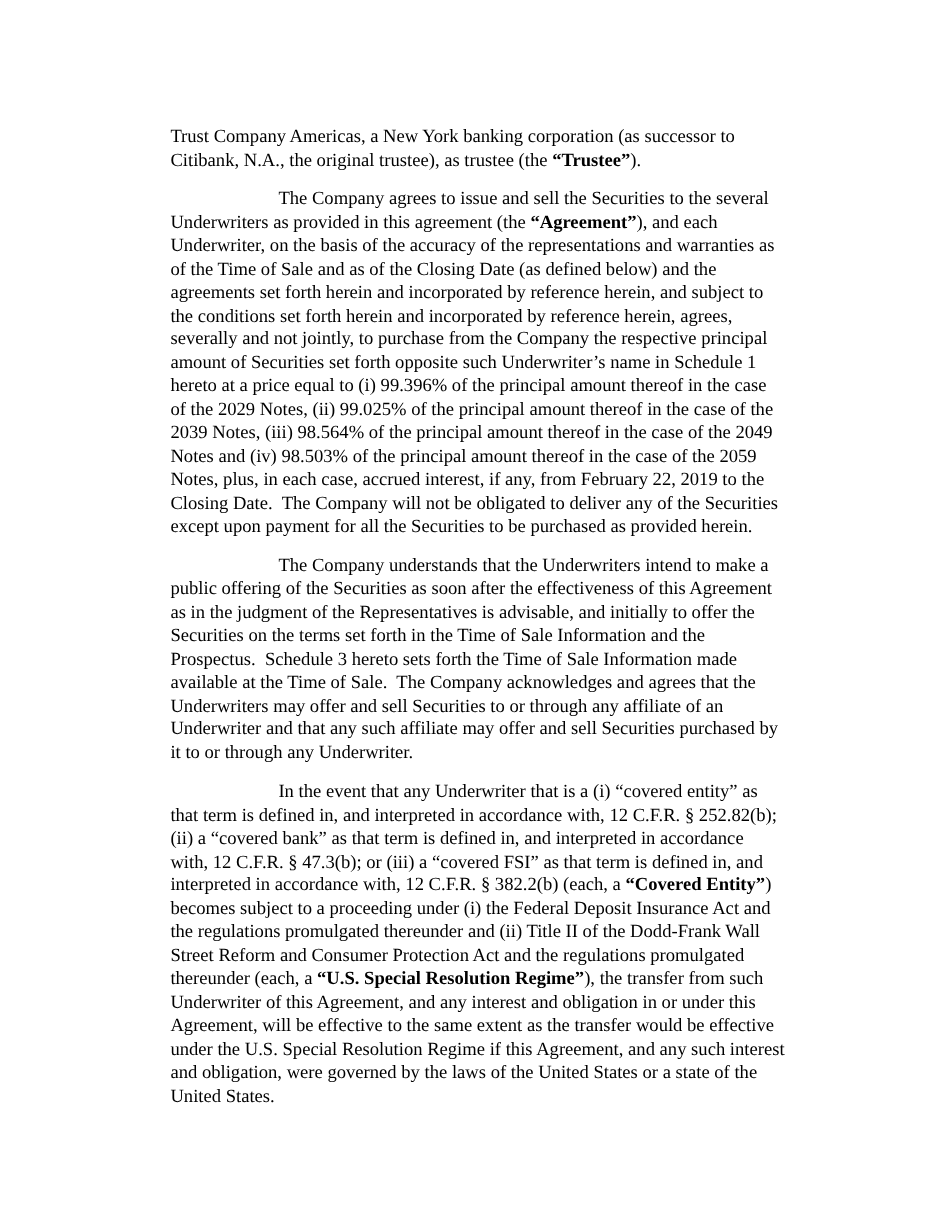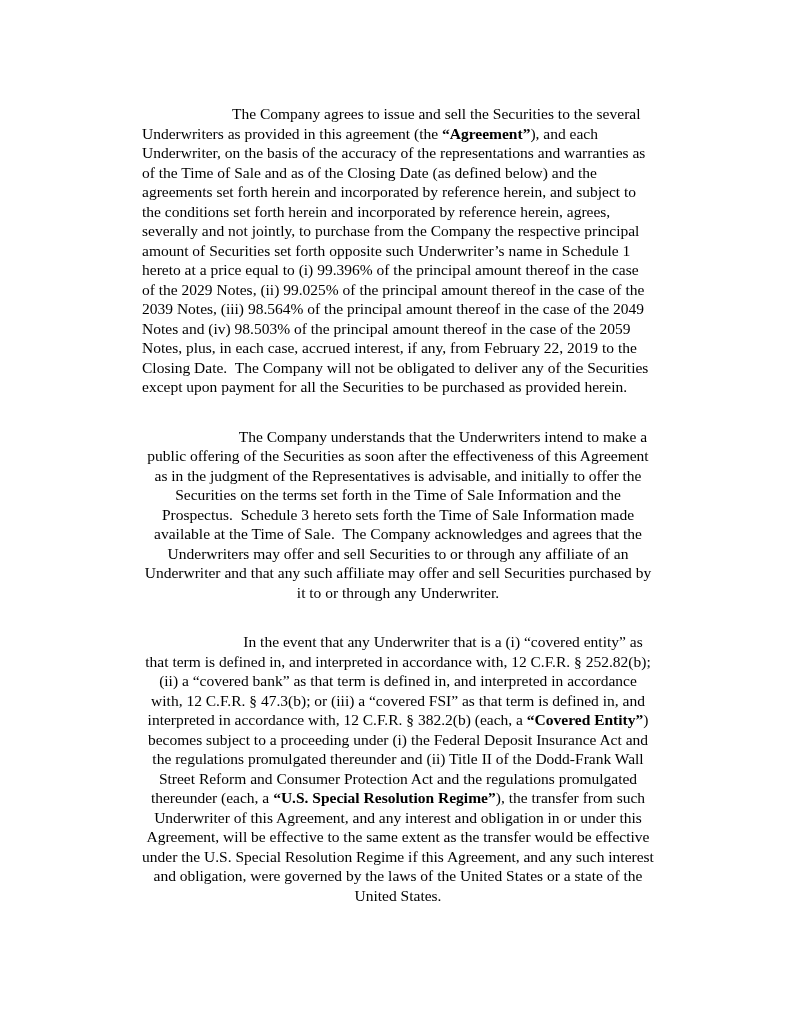--- a/index.html
+++ b/index.html
@@ -23,32 +23,32 @@
     width: 512px;
     font-size: 15.5px;
     line-height: 19.5px;
     text-align: left;
   }
   .para {
     margin: 0;
     white-space: pre-wrap;
   }
   .para + .para {
-    margin-top: 30px;
-    text-align: center;
+    margin-top: 13px;
   }
   .para.indent {
     text-indent: 90px;
   }
   .b {
     font-weight: bold;
   }
 </style>
 </head>
 <body>
 
 <div class="page">
   <div class="doc">
+    <p class="para"><span>Trust Company Americas, a New York banking corporation (as successor to Citibank, N.A., the original trustee), as trustee (the </span><span class="b">“Trustee”</span><span>).</span></p>
     <p class="para indent"><span>The Company agrees to issue and sell the Securities to the several Underwriters as provided in this agreement (the </span><span class="b">“Agreement”</span><span>), and each Underwriter, on the basis of the accuracy of the representations and warranties as of the Time of Sale and as of the Closing Date (as defined below) and the agreements set forth herein and incorporated by reference herein, and subject to the conditions set forth herein and incorporated by reference herein, agrees, severally and not jointly, to purchase from the Company the respective principal amount of Securities set forth opposite such Underwriter’s name in Schedule 1 hereto at a price equal to (i) 99.396% of the principal amount thereof in the case of the 2029 Notes, (ii) 99.025% of the principal amount thereof in the case of the 2039 Notes, (iii) 98.564% of the principal amount thereof in the case of the 2049 Notes and (iv) 98.503% of the principal amount thereof in the case of the 2059 Notes, plus, in each case, accrued interest, if any, from February 22, 2019 to the Closing Date.&nbsp; The Company will not be obligated to deliver any of the Securities except upon payment for all the Securities to be purchased as provided herein.</span></p>
     <p class="para indent"><span>The Company understands that the Underwriters intend to make a public offering of the Securities as soon after the effectiveness of this Agreement as in the judgment of the Representatives is advisable, and initially to offer the Securities on the terms set forth in the Time of Sale Information and the Prospectus.&nbsp; Schedule 3 hereto sets forth the Time of Sale Information made available at the Time of Sale.&nbsp; The Company acknowledges and agrees that the Underwriters may offer and sell Securities to or through any affiliate of an Underwriter and that any such affiliate may offer and sell Securities purchased by it to or through any Underwriter.</span></p>
     <p class="para indent"><span>In the event that any Underwriter that is a (i) “covered entity” as that term is defined in, and interpreted in accordance with, 12 C.F.R. § 252.82(b); (ii) a “covered bank” as that term is defined in, and interpreted in accordance with, 12 C.F.R. § 47.3(b); or (iii) a “covered FSI” as that term is defined in, and interpreted in accordance with, 12 C.F.R. § 382.2(b) (each, a </span><span class="b">“Covered Entity”</span><span>) becomes subject to a proceeding under (i) the Federal Deposit Insurance Act and the regulations promulgated thereunder and (ii) Title II of the Dodd-Frank Wall Street Reform and Consumer Protection Act and the regulations promulgated thereunder (each, a </span><span class="b">“U.S. Special Resolution Regime”</span><span>), the transfer from such Underwriter of this Agreement, and any interest and obligation in or under this Agreement, will be effective to the same extent as the transfer would be effective under the U.S. Special Resolution Regime if this Agreement, and any such interest and obligation, were governed by the laws of the United States or a state of the United States.</span></p>
   </div>
 </div>
 
 </body></html>

